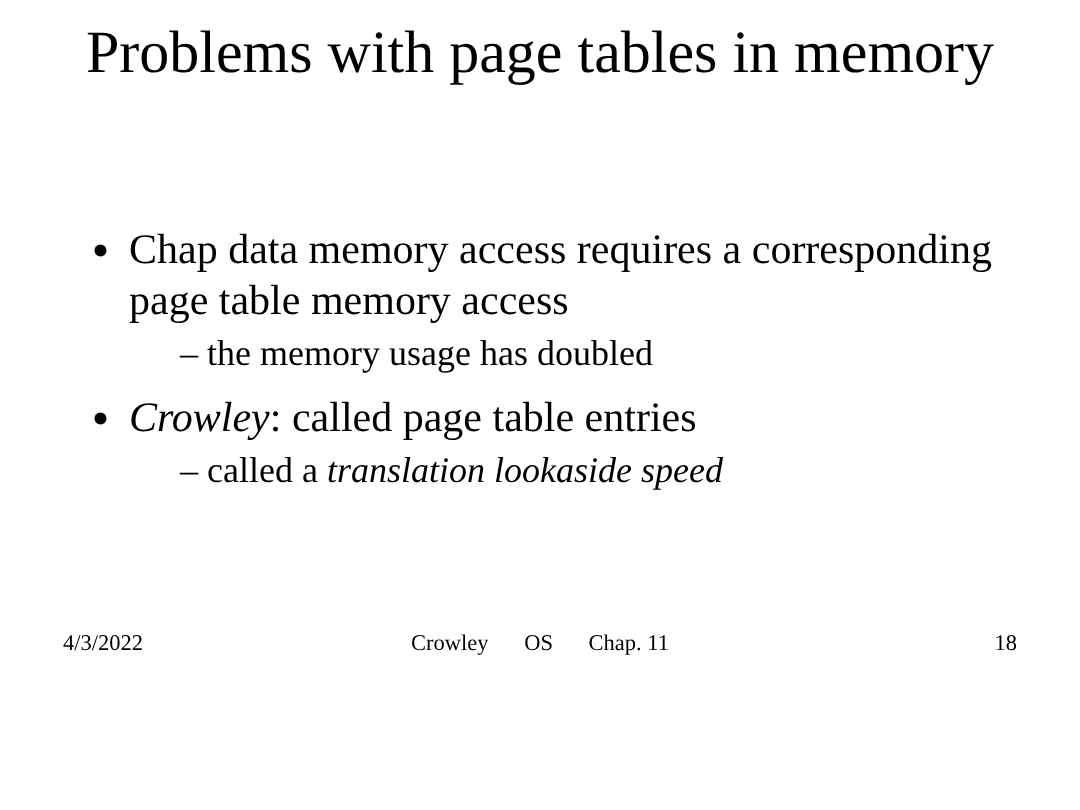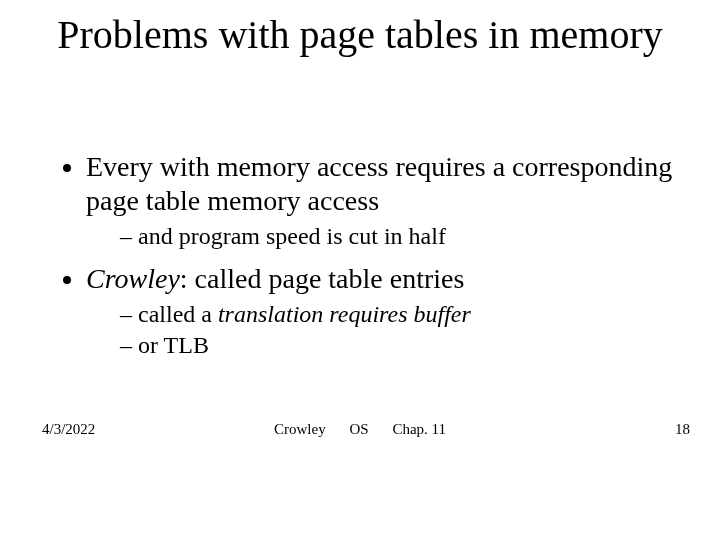--- a/index.html
+++ b/index.html
@@ -76,50 +76,47 @@
     width: 720px;
     text-align: center;
     bottom: 0;
     margin-top: 32px;
   }
   .footer-center span {
     margin: 0 10px;
   }
   .footer-page {
     position: absolute;
-    right: 30px;
+    right: 42px;
     bottom: 0;
     text-align: right;
   }
 </style>
 </head>
 <body>
 
 <div class="slide">
 
   <div class="title">Problems with page tables in memory</div>
 
   <div class="body">
     <ul class="level1">
 
       <li>
-        <span>Every with memory access requires a corresponding page table memory access</span>
+        <span>Chap data memory access requires a corresponding page table memory access</span>
         <ul class="level2">
-          <li>and program speed is cut in half</li>
+          <li>the memory usage has doubled</li>
         </ul>
       </li>
 
       <li>
         <span class="italic">Crowley</span><span>: called page table entries</span>
         <ul class="level2">
           <li>
-            <span>called a </span><span class="italic">translation requires buffer</span>
-          </li>
-          <li>
-            <span>or TLB</span>
+            <span>called a </span><span class="italic">translation lookaside speed</span>
           </li>
         </ul>
       </li>
 
     </ul>
   </div>
 
   <div class="footer">
     <div class="footer-date">4/3/2022</div>
     <div class="footer-center">

